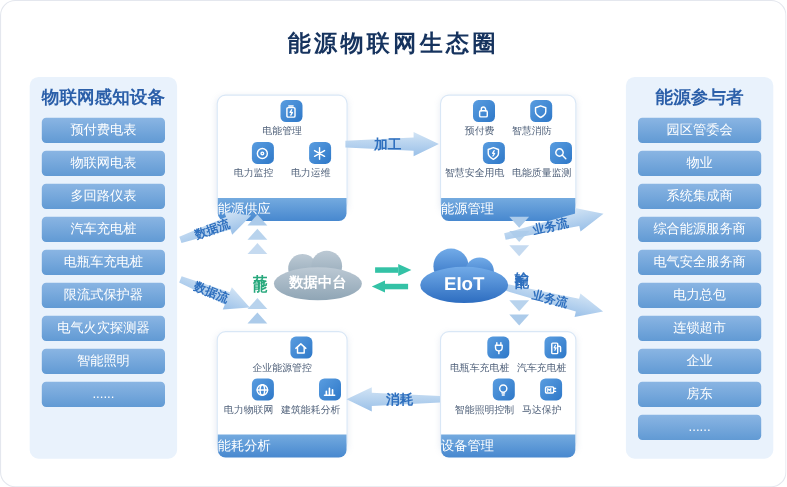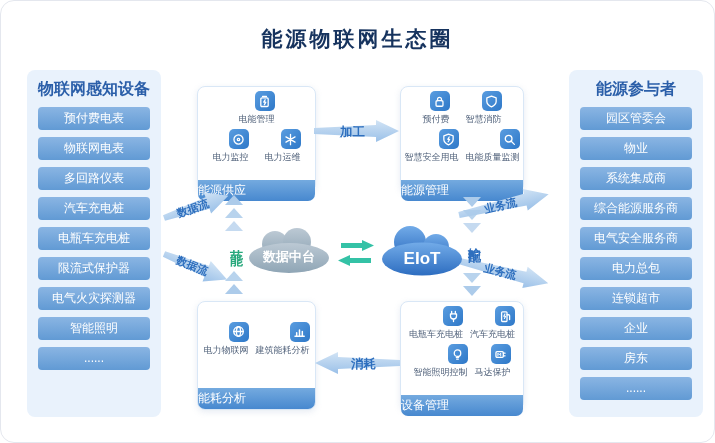--- a/index.html
+++ b/index.html
@@ -156,20 +156,31 @@
             </span>
           <span class="mod-label">电能质量监测</span>
         </div>
       </div>
     </div>
     <div class="card-footer">能源管理</div>
   </div>
 
   <div class="card card-analysis">
     <div class="card-body">
+      <div class="mod-row">
+        <div class="mod-item">
+          <span class="tile">
+            <svg viewBox="0 0 12 12">
+                <path d="M1.8 6.2 6 2.4l4.2 3.8"></path>
+                <path d="M3.2 5.4V10h5.6V5.4"></path>
+              </svg>
+            </span>
+          <span class="mod-label">企业能源管控</span>
+        </div>
+      </div>
       <div class="mod-row tight">
         <div class="mod-item">
           <span class="tile">
             <svg viewBox="0 0 12 12">
                 <circle cx="6" cy="6" r="4.4"></circle>
                 <ellipse cx="6" cy="6" rx="1.9" ry="4.4"></ellipse>
                 <path d="M1.6 6h8.8"></path>
               </svg>
             </span>
           <span class="mod-label">电力物联网</span>

